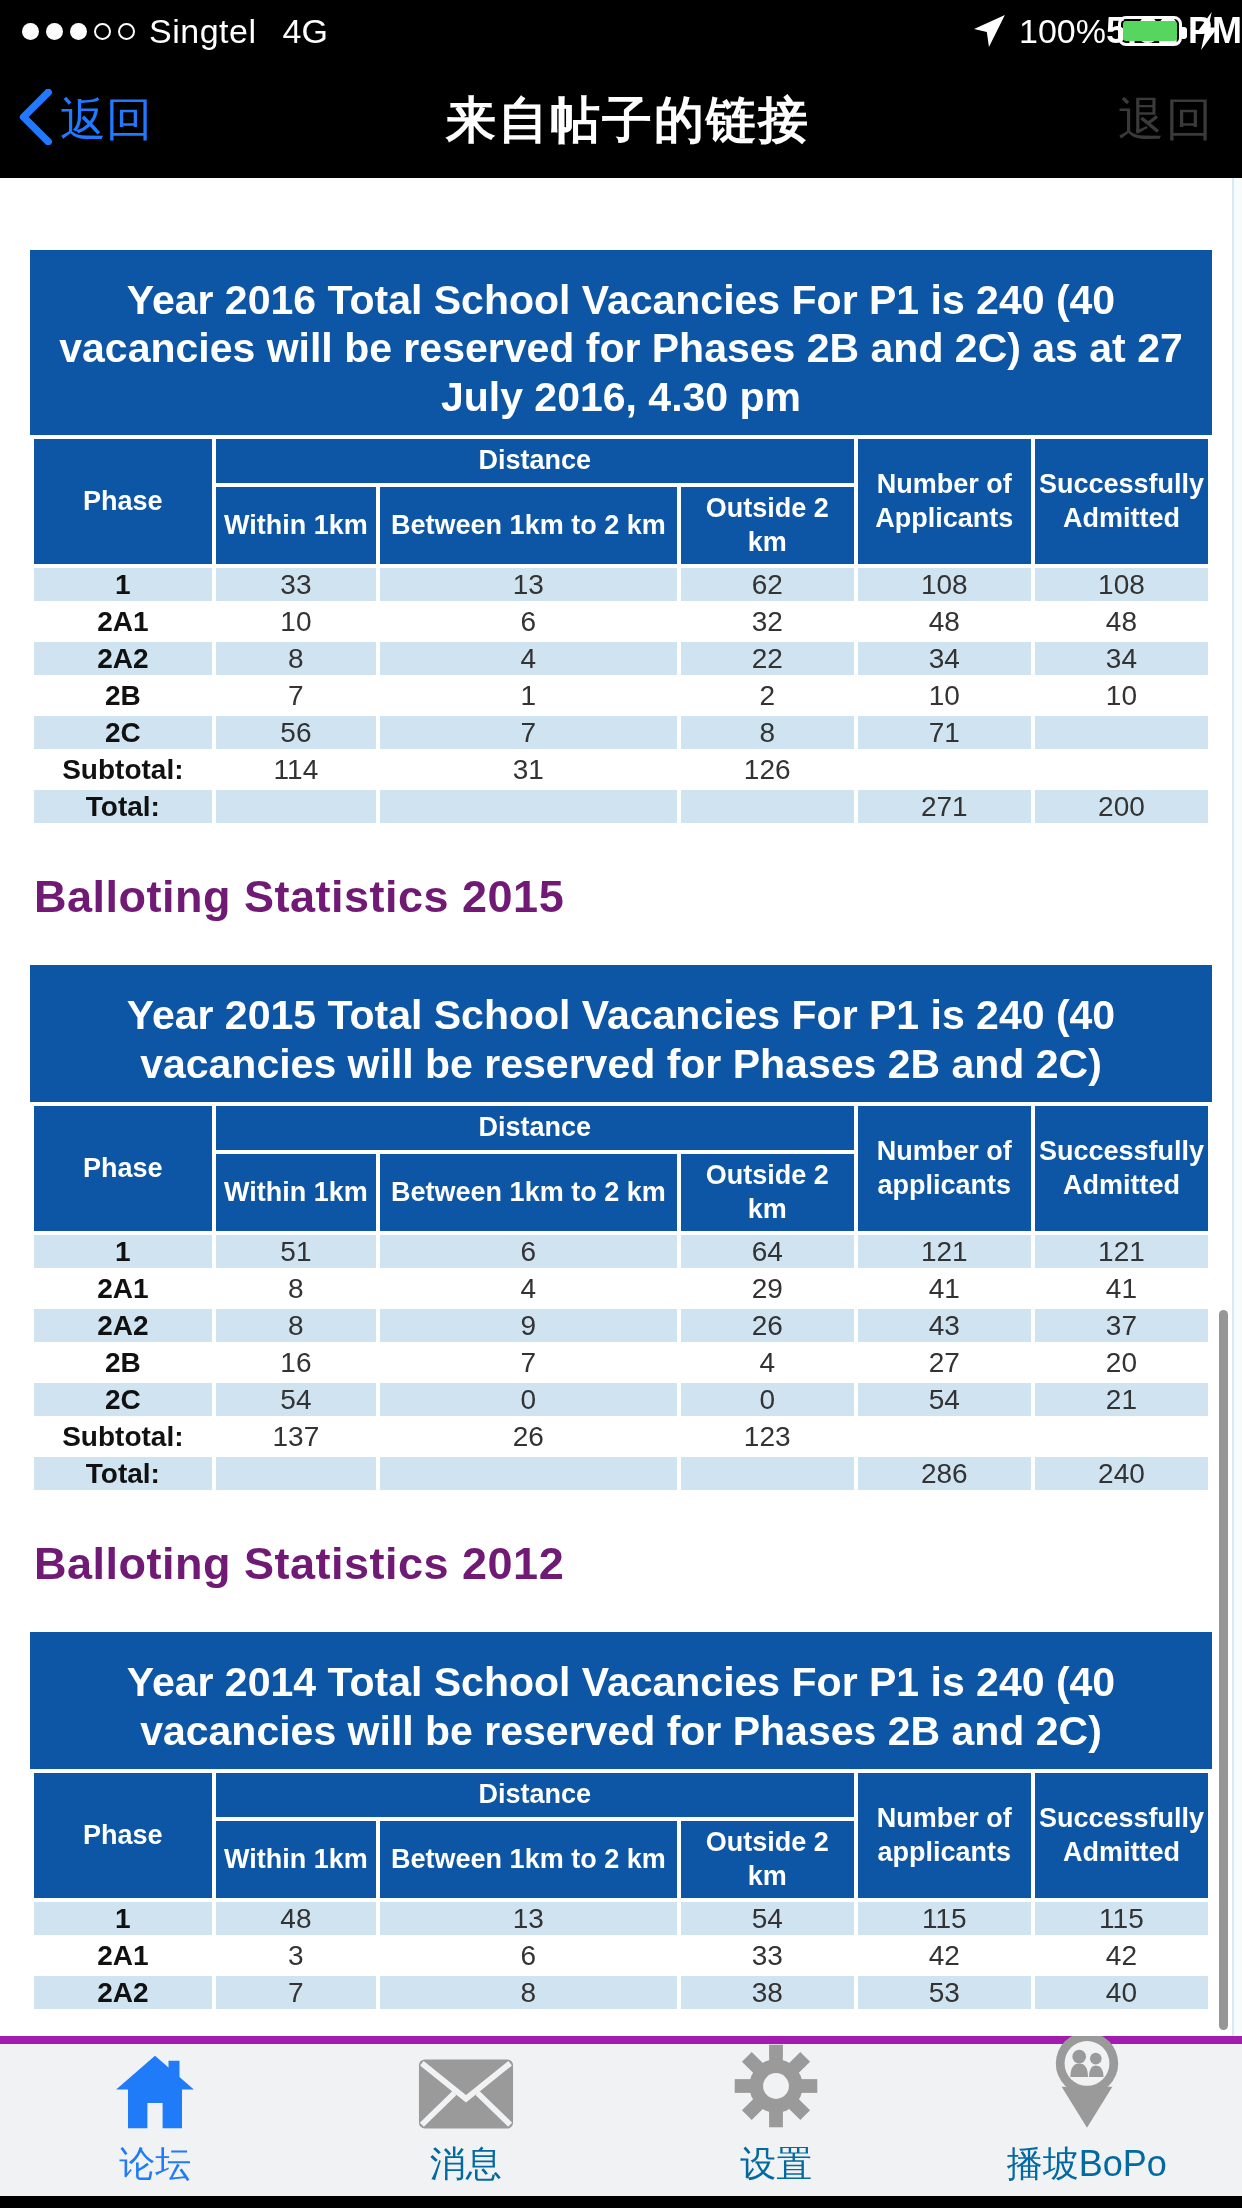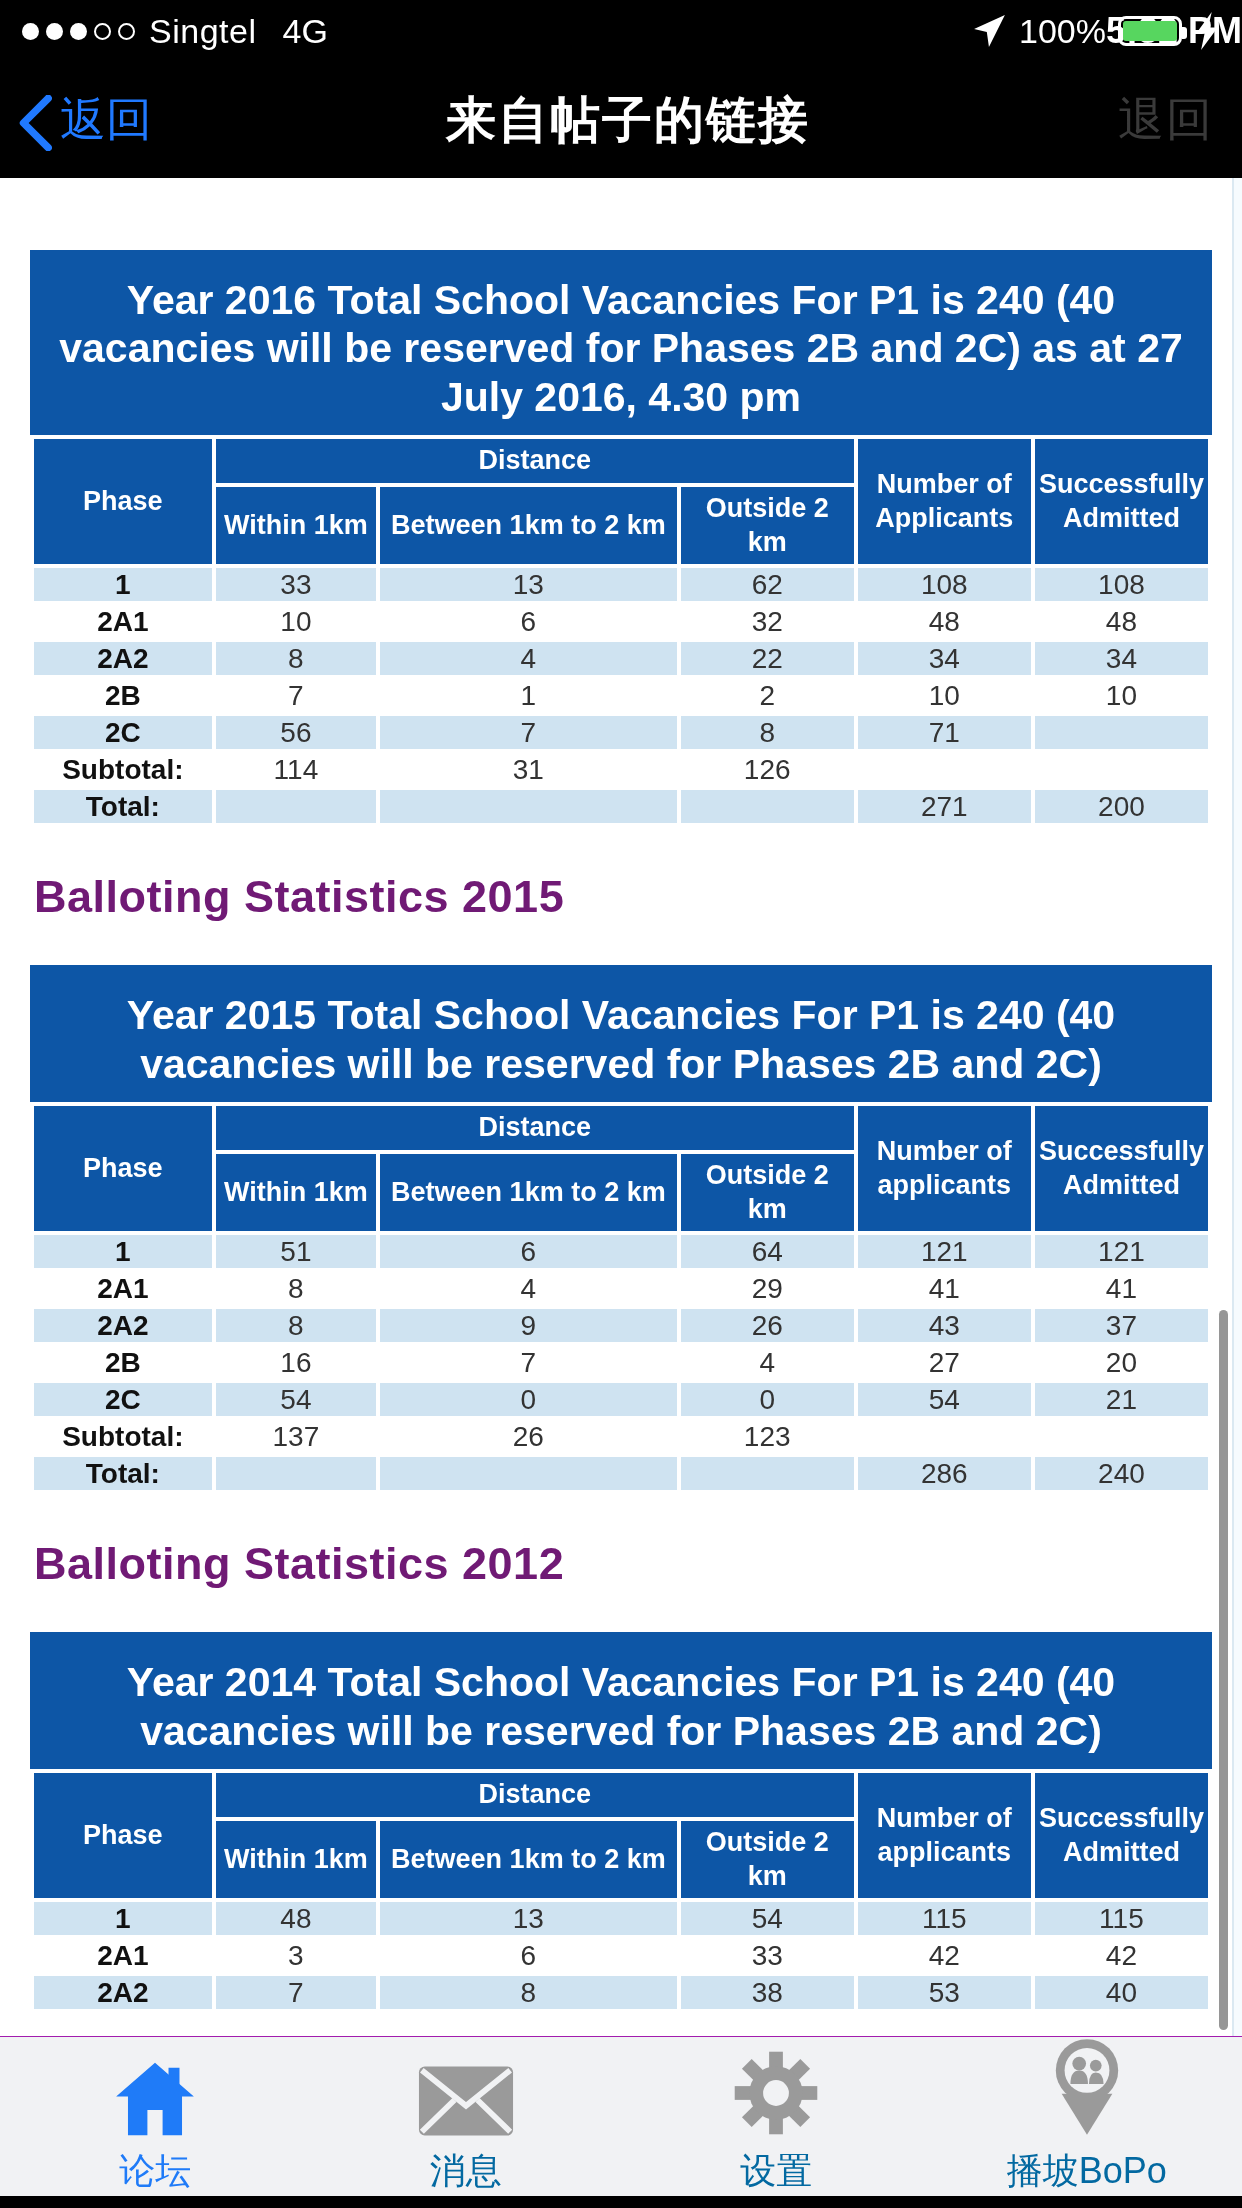--- a/index.html
+++ b/index.html
@@ -28,21 +28,21 @@
     position:absolute; left:0; right:0; text-align:right;
     font-size:36px; font-weight:bold; pointer-events:none;
   }
   .status-right { margin-left:auto; display:flex; align-items:center; gap:12px; z-index:1; }
   .battery { width:64px; height:30px; border:3px solid #fff; border-radius:8px; padding:2px; position:relative; }
   .battery .level { width:100%; height:100%; background:#57d65f; border-radius:3px; }
   .battery .nub { position:absolute; right:-8px; top:8px; width:5px; height:12px; background:#fff; border-radius:0 3px 3px 0; }
 
   
   .nav-bar { height:116px; background:#000; position:relative; display:flex; align-items:center; }
-  .back-button { display:flex; align-items:flex-end; gap:8px; margin-left:18px; z-index:2; cursor:pointer; }
+  .back-button { display:flex; align-items:flex-start; gap:8px; margin-left:18px; z-index:2; cursor:pointer; }
   .back-label { color:#2079ff; font-size:46px; }
   .nav-title {
     position:absolute; left:14px; right:0; text-align:center;
     color:#fff; font-size:50px; font-weight:bold; letter-spacing:2px;
   }
   .forward-button { margin-left:auto; margin-right:28px; color:#3a3a3a; font-size:46px; z-index:2; letter-spacing:2px; }
 
   
   .content { flex:1; background:#fff; position:relative; overflow:hidden; padding-top:72px; }
   .section { margin:0 30px; }
@@ -74,22 +74,22 @@
     position:absolute; right:0; top:0; bottom:0; width:10px;
     background:#f6fbfe; border-left:2px solid #dbe9f2;
   }
   .scrollbar {
     position:absolute; left:1219px; top:1132px; width:9px; height:720px;
     background:#969696; border-radius:5px;
   }
 
   
   .tab-bar {
-    height:160px; background:#f1f2f4; border-top:1px solid #a21caf;
-    display:flex; align-items:flex-end;
+    height:160px; background:#f1f2f4; border-top:8px solid #a21caf;
+    display:flex; align-items:center;
   }
   .tab { flex:1; display:flex; flex-direction:column; align-items:center; justify-content:center; gap:10px; cursor:pointer; }
   .tab .icon-box { height:78px; display:flex; align-items:flex-end; justify-content:center; }
   .tab .tab-label { font-size:36px; color:#0369a1; }
   .tab.active .tab-label { color:#1f7bf8; }
   .bottom-strip { height:12px; background:#000; }
 </style>
 </head>
 <body>
 

